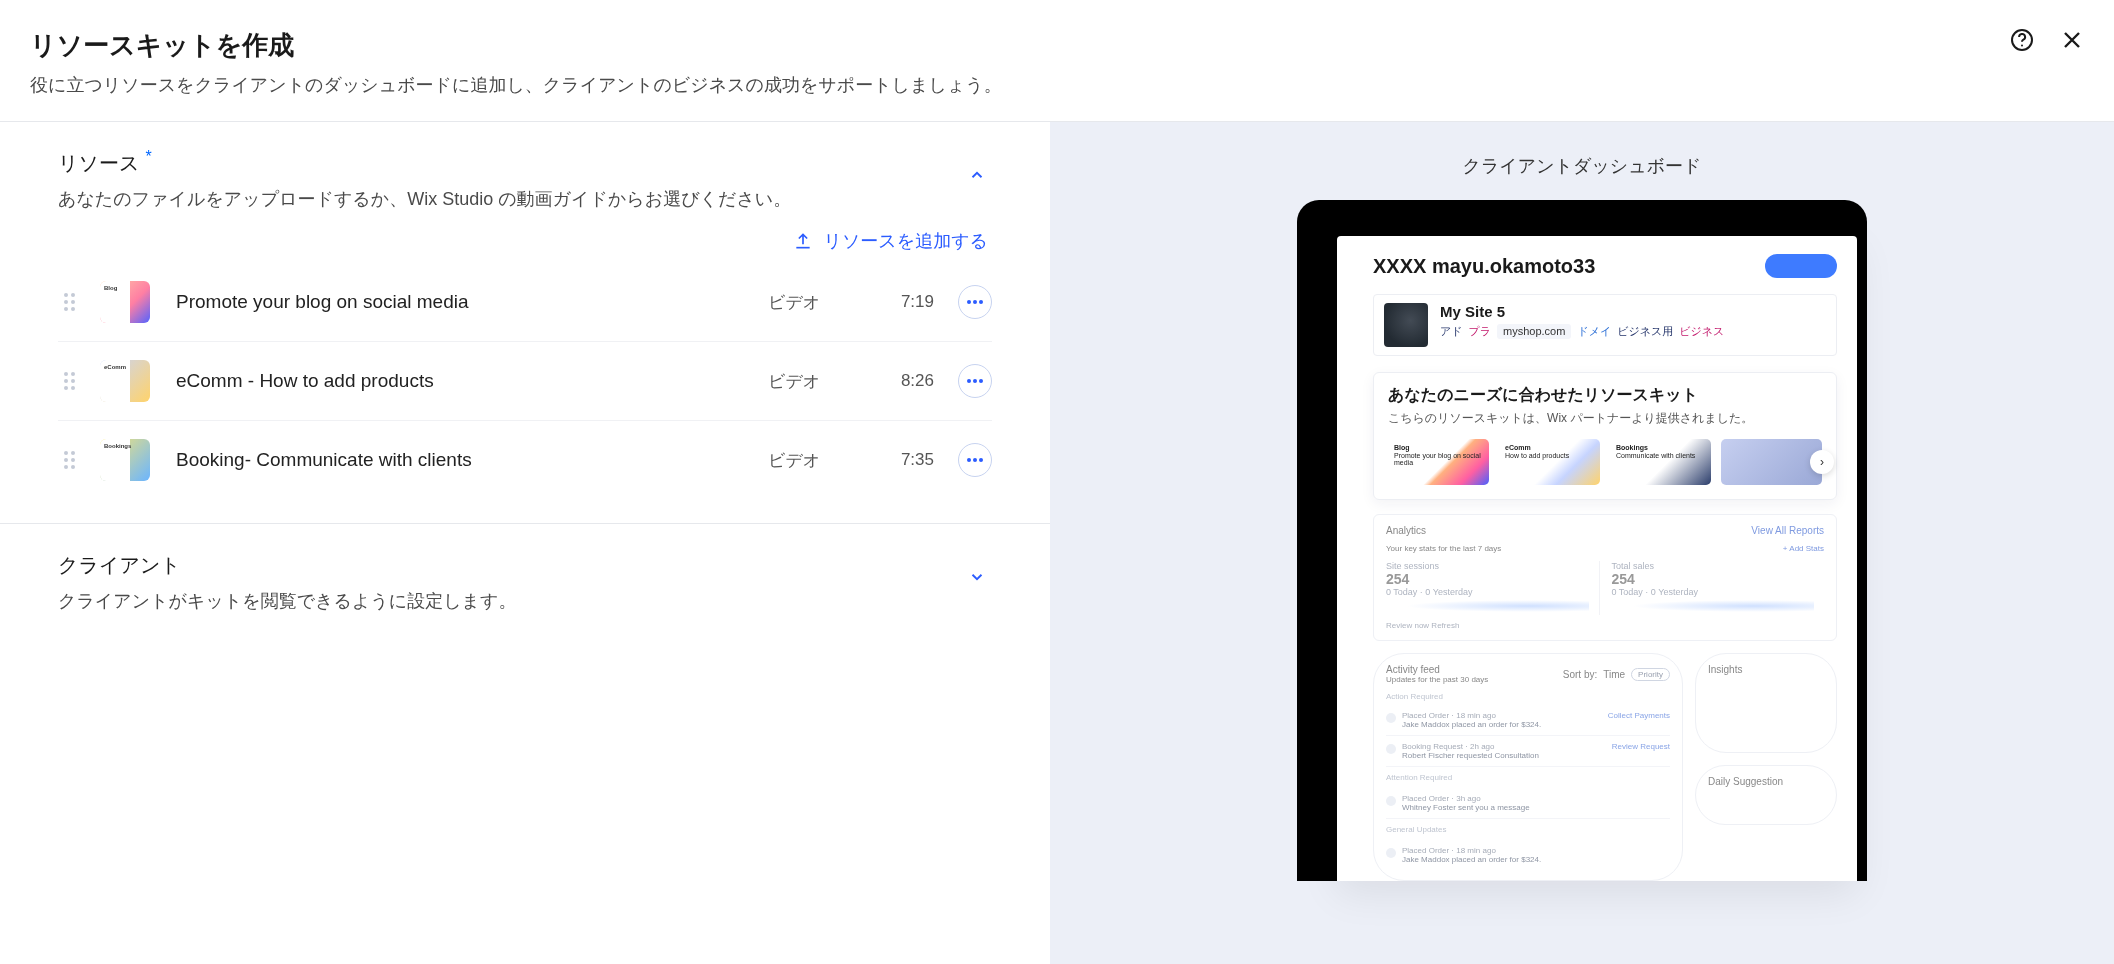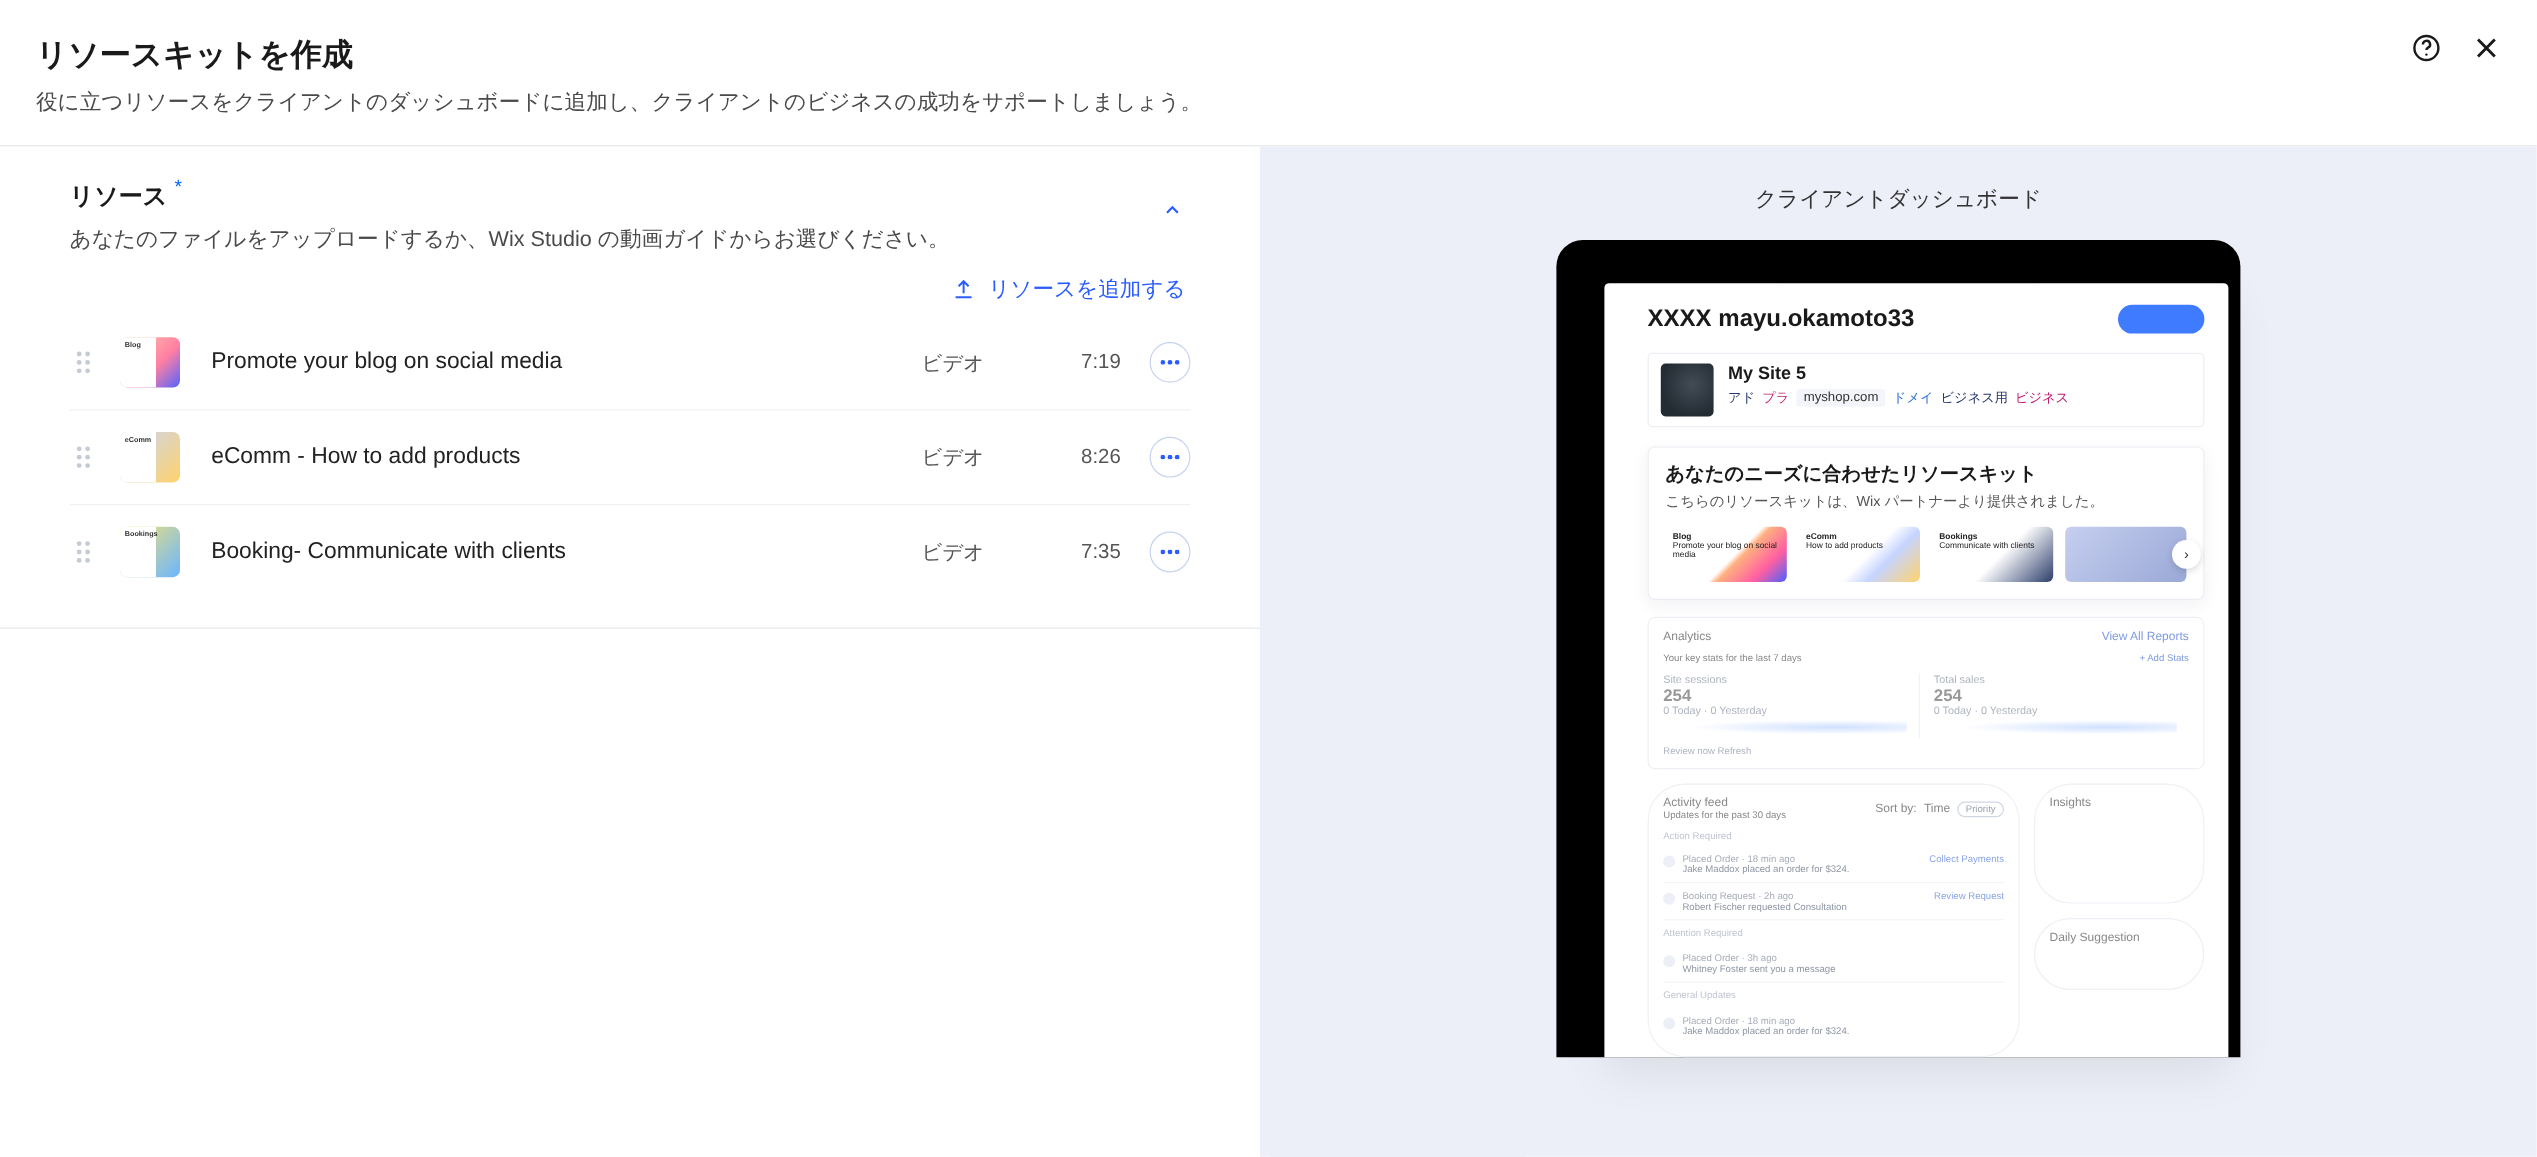--- a/index.html
+++ b/index.html
@@ -65,21 +65,21 @@
     align-items: flex-start;
   }
   .section-title-row {
     display: flex;
     align-items: flex-start;
     gap: 6px;
   }
   .section-title {
     font-size: 20px;
     color: #1a1a1a;
-    font-weight: 700;
+    font-weight: 400;
   }
   .req-star {
     color: #0066ff;
     font-size: 16px;
     position: relative;
     top: -2px;
   }
   .section-desc {
     font-size: 18px;
     color: #4a4a4a;
@@ -425,20 +425,33 @@
               <circle cx="2" cy="2" r="2" fill="#2b5cff"></circle>
                 <circle cx="8" cy="2" r="2" fill="#2b5cff"></circle>
                 <circle cx="14" cy="2" r="2" fill="#2b5cff"></circle>
             </svg>
           </button>
         </div>
       </div>
     </div>
 
 
+    <div class="section" style="border-bottom:none;">
+      <div class="section-head">
+        <div>
+          <div class="section-title">クライアント</div>
+          <div class="section-desc">クライアントがキットを閲覧できるように設定します。</div>
+        </div>
+        <button class="chev-btn">
+          <svg width="18" height="18" viewBox="0 0 24 24" fill="none" stroke="#2b5cff" stroke-width="2.5">
+            <path d="M6 9l6 6 6-6"></path>
+          </svg>
+        </button>
+      </div>
+    </div>
   </div>
 
   <div class="right-panel">
     <div class="preview-caption">クライアントダッシュボード</div>
 
     <div class="device">
       <div class="device-inner">
 
         <div class="dash-head">
           <div class="dash-user">XXXX mayu.okamoto33</div>

